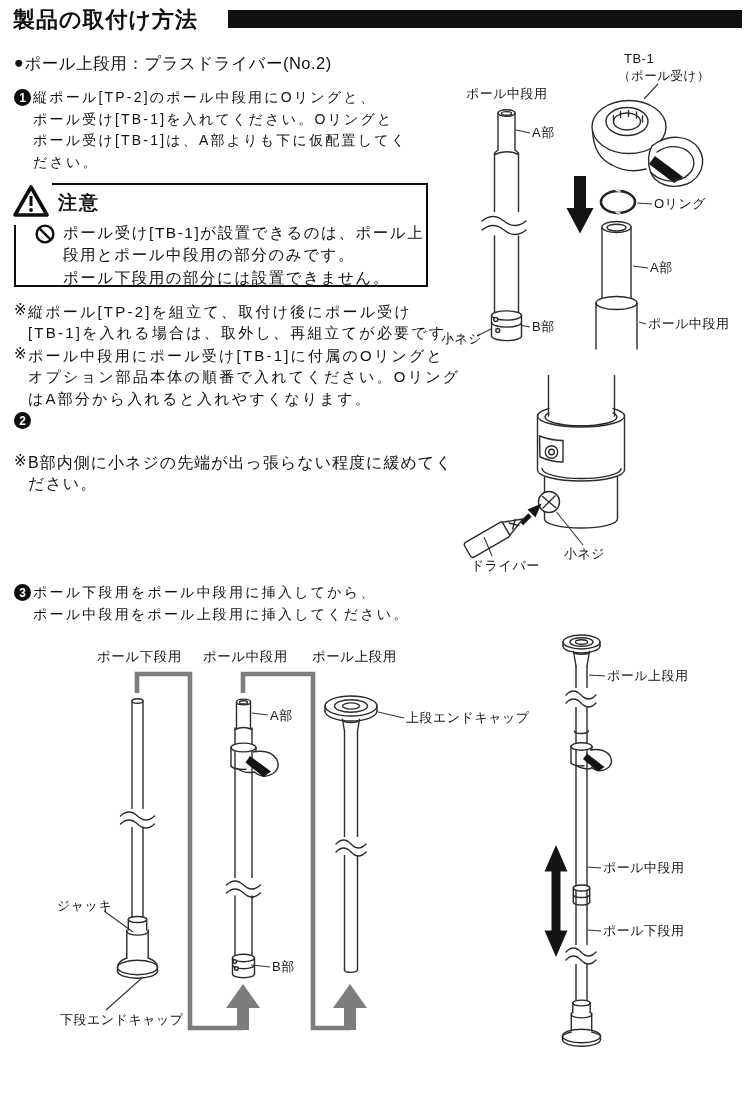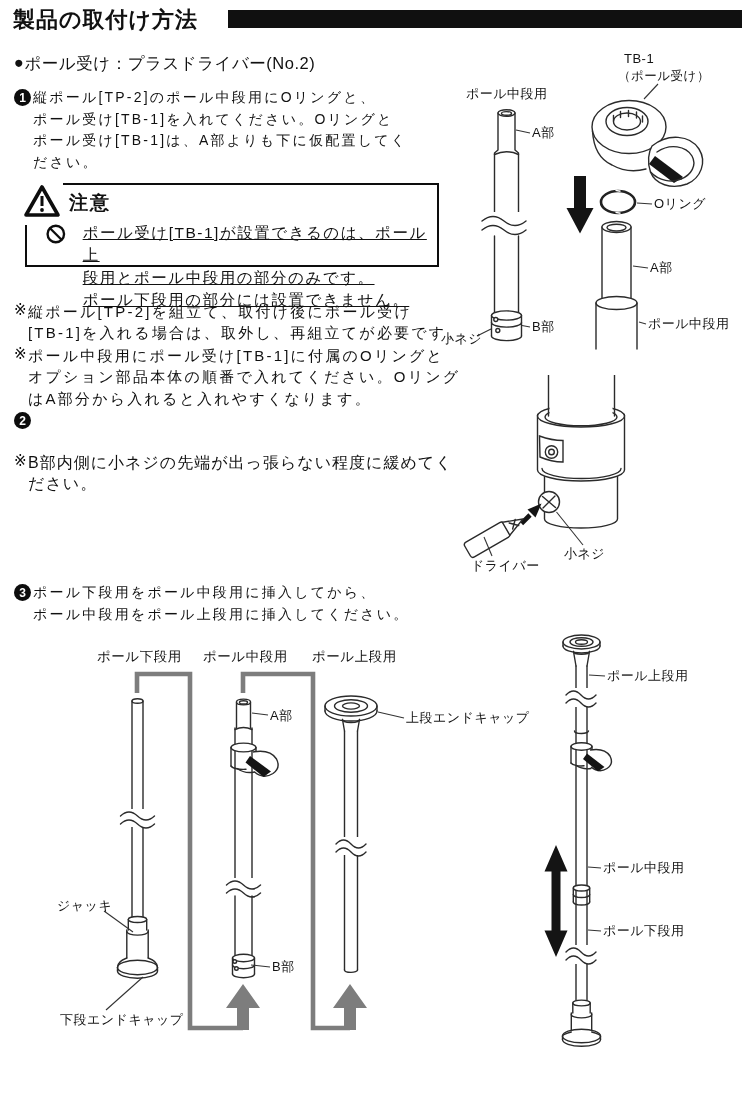--- a/index.html
+++ b/index.html
@@ -18,27 +18,27 @@
   .tools-line { left:14px; top:53px; font-size:16.5px; letter-spacing:0.5px; display:flex; }
 
   .step { display:flex; align-items:flex-start; }
   .num-badge {
     flex:0 0 auto; width:17px; height:17px; border-radius:50%;
     background:#0d0d0d; color:#fff; font-size:12px; font-weight:bold;
     display:flex; align-items:center; justify-content:center; margin-top:2px;
   }
   .step-text { white-space:pre-line; font-size:14px; line-height:21.6px; letter-spacing:2.2px; margin-left:2px; }
 
-  .caution-box { left:25px; top:183px; width:414px; height:84px; border:2.5px solid #0d0d0d; }
+  .caution-box { left:14px; top:183px; width:414px; height:104px; border:2.5px solid #0d0d0d; }
   .corner-patch-top  { left:-6px; top:-6px; width:42px; height:10px; background:#fff; }
   .corner-patch-left { left:-6px; top:-6px; width:11px; height:46px; background:#fff; }
   .warn-icon { left:-4px; top:-1px; }
   .caution-title { left:42px; top:5px; font-size:19px; font-weight:bold; letter-spacing:2px; }
   .caution-row { left:19px; top:37px; display:flex; }
-  .caution-text { white-space:pre-line; font-size:15.5px; line-height:22.4px; letter-spacing:1.5px; margin-left:17px;text-decoration:underline; }
+  .caution-text { white-space:pre-line; font-size:15.5px; line-height:22.4px; letter-spacing:1.5px; margin-left:8px; }
 
   .note { display:flex; align-items:flex-start; }
   .note-marker { flex:0 0 auto; width:14px; font-size:15px; }
   .note-text { white-space:pre-line; font-size:15px; line-height:21.4px; letter-spacing:2.2px; }
   .note-plain .note-text { letter-spacing:1px; font-size:16px; }
 
   .note1 { left:14px; top:301px; }
   .note2 { left:14px; top:345px; }
   .step1 { left:14px; top:87px;  width:460px; }
   .step2 { left:14px; top:410px; width:460px; }
@@ -59,21 +59,21 @@
 </head>
 <body>
 
 <div class="screen">
 
   <h1 class="abs page-title">製品の取付け方法</h1>
   <div class="abs title-bar"></div>
 
   <div class="abs tools-line">
     <span>●</span>
-    <span>ポール受け：プラスドライバー(No.2)</span>
+    <span>ポール上段用：プラスドライバー(No.2)</span>
   </div>
 
   <div class="abs step step1">
     <span class="num-badge">1</span>
     <div class="step-text">縦ポール[TP-2]のポール中段用にOリングと、
 ポール受け[TB-1]を入れてください。Oリングと
 ポール受け[TB-1]は、A部よりも下に仮配置してく
 ださい。</div>
   </div>
 

